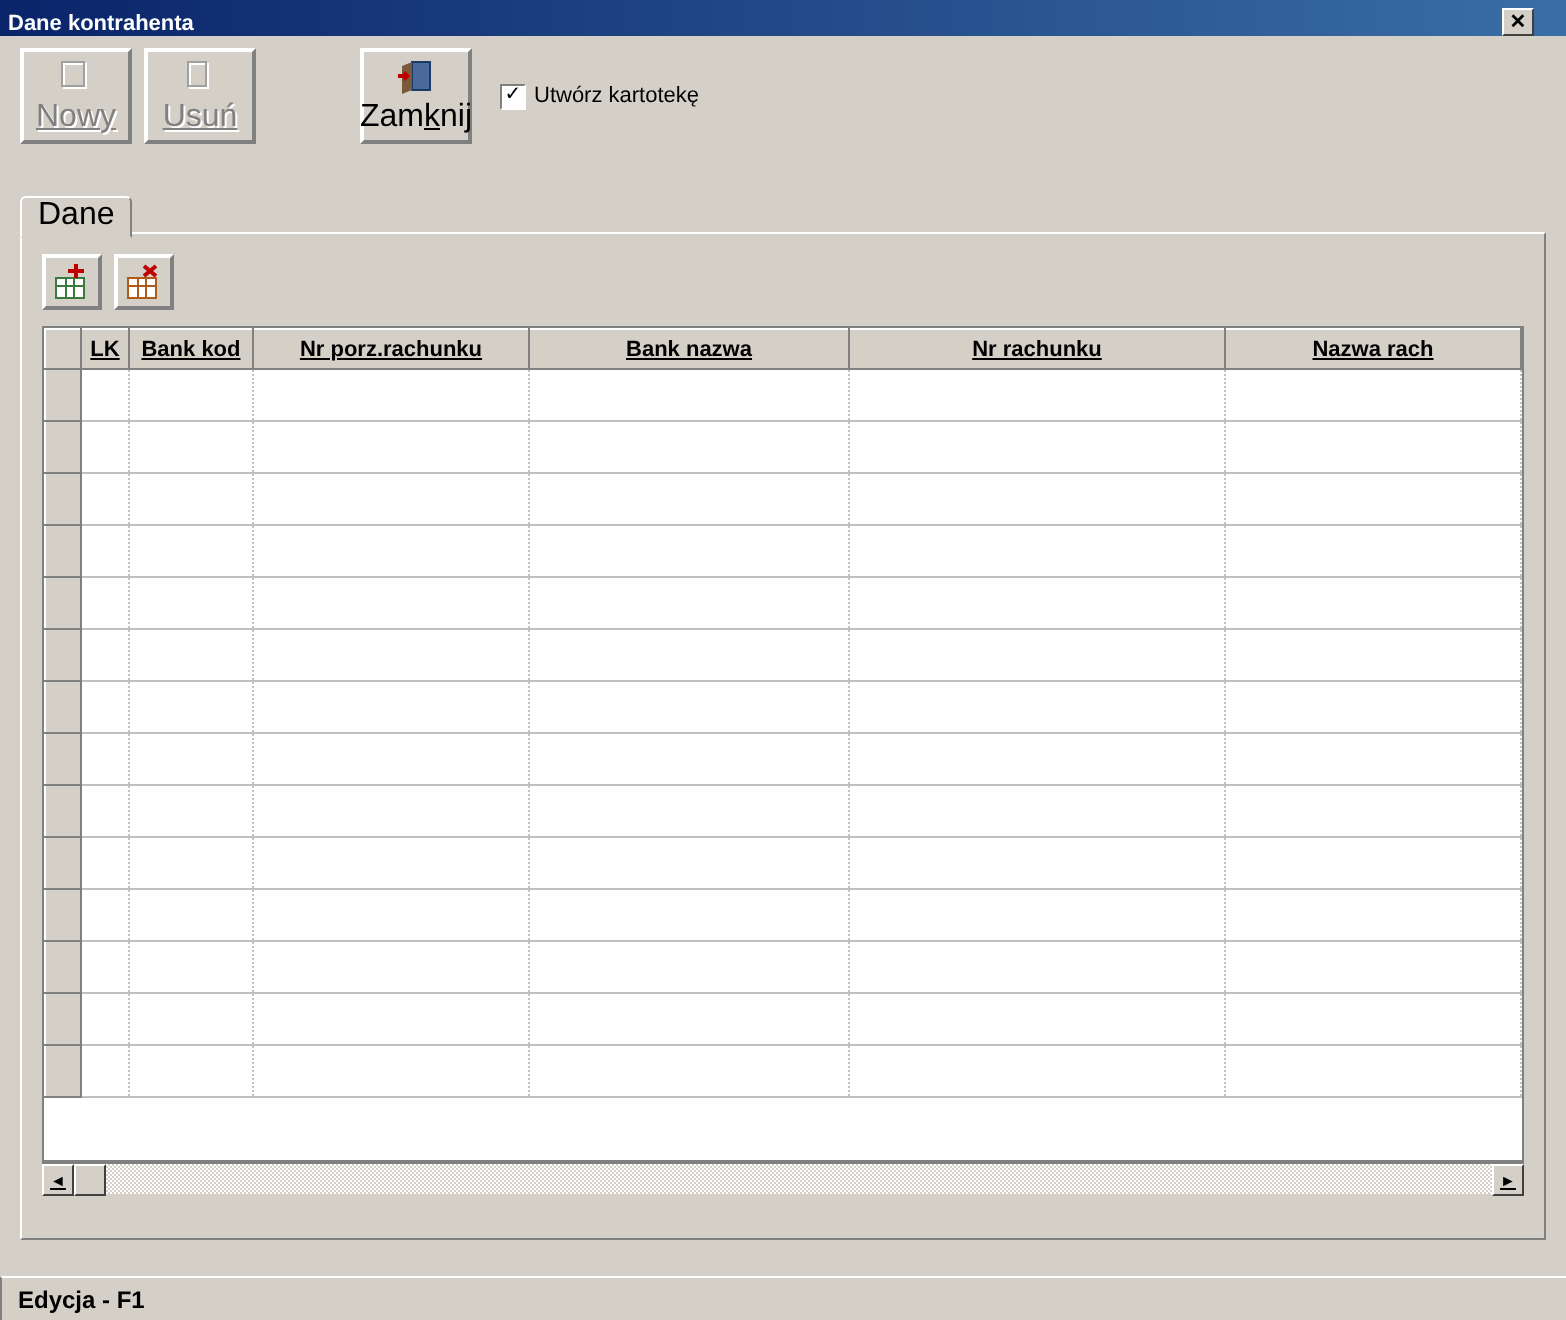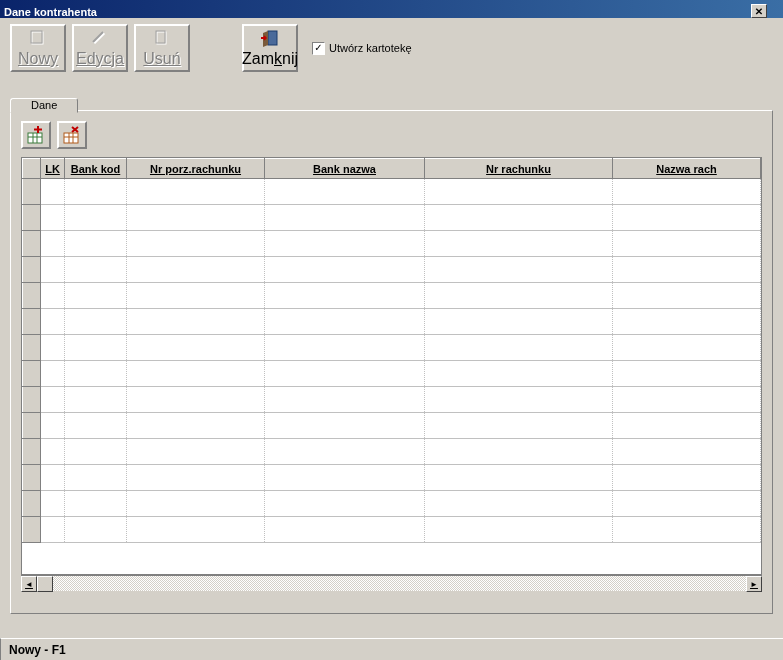--- a/index.html
+++ b/index.html
@@ -91,22 +91,22 @@
     display: flex;
     align-items: flex-end;
     position: relative;
     z-index: 2;
   }
   .tab {
     background: #d4d0c8;
     border: 1px solid;
     border-color: #fff #808080 transparent #fff;
     border-radius: 3px 3px 0 0;
-    padding: 2px 20px;
-    font-size: 11px;
+    padding: 2px 8px;
+    font-size: 16px;
     cursor: pointer;
     position: relative;
     color: #000;
   }
   .tab.inactive {
     top: 2px;
     padding-top: 0px;
     padding-bottom: 1px;
   }
   .tab.active {
@@ -218,29 +218,20 @@
   <div class="btn-3d disabled">
     <div class="btn-icon">
       <svg width="18" height="16">
           <rect x="3" y="2" width="11" height="12" fill="none" stroke="#fff" stroke-width="1"></rect>
           <rect x="2" y="1" width="11" height="12" fill="none" stroke="#a0a0a0" stroke-width="1"></rect>
         </svg>
     </div>
     <span class="disabled-text">Nowy</span>
   </div>
 
-  <div class="btn-3d disabled">
-    <div class="btn-icon">
-      <svg width="18" height="16">
-          <line x1="3" y1="13" x2="13" y2="3" stroke="#fff" stroke-width="3"></line>
-          <line x1="2" y1="12" x2="12" y2="2" stroke="#a0a0a0" stroke-width="2"></line>
-        </svg>
-    </div>
-    <span class="disabled-text">Edycja</span>
-  </div>
 
   <div class="btn-3d disabled">
     <div class="btn-icon">
       <svg width="18" height="16">
           <rect x="4" y="2" width="9" height="12" fill="none" stroke="#fff"></rect>
           <rect x="3" y="1" width="9" height="12" fill="none" stroke="#a0a0a0"></rect>
         </svg>
     </div>
     <span class="disabled-text">Usuń</span>
   </div>
@@ -453,14 +444,14 @@
       <div class="scroll-btn">◄</div>
       <div class="scroll-thumb-left"></div>
       <div class="scroll-track"></div>
       <div class="scroll-btn">►</div>
     </div>
 
   </div>
 </div>
 
 <div class="statusbar">
-  <span>Nowy - F1</span>
+  <span>Edycja - F1</span>
 </div>
 
 </body></html>

